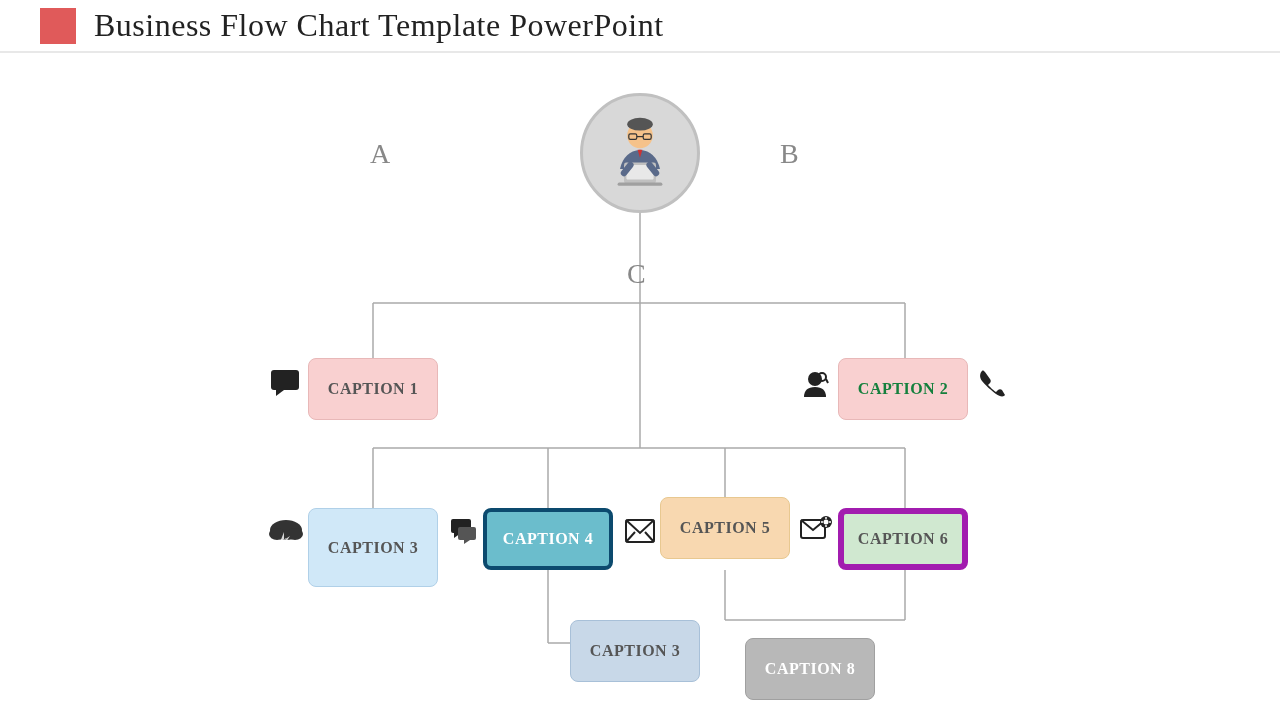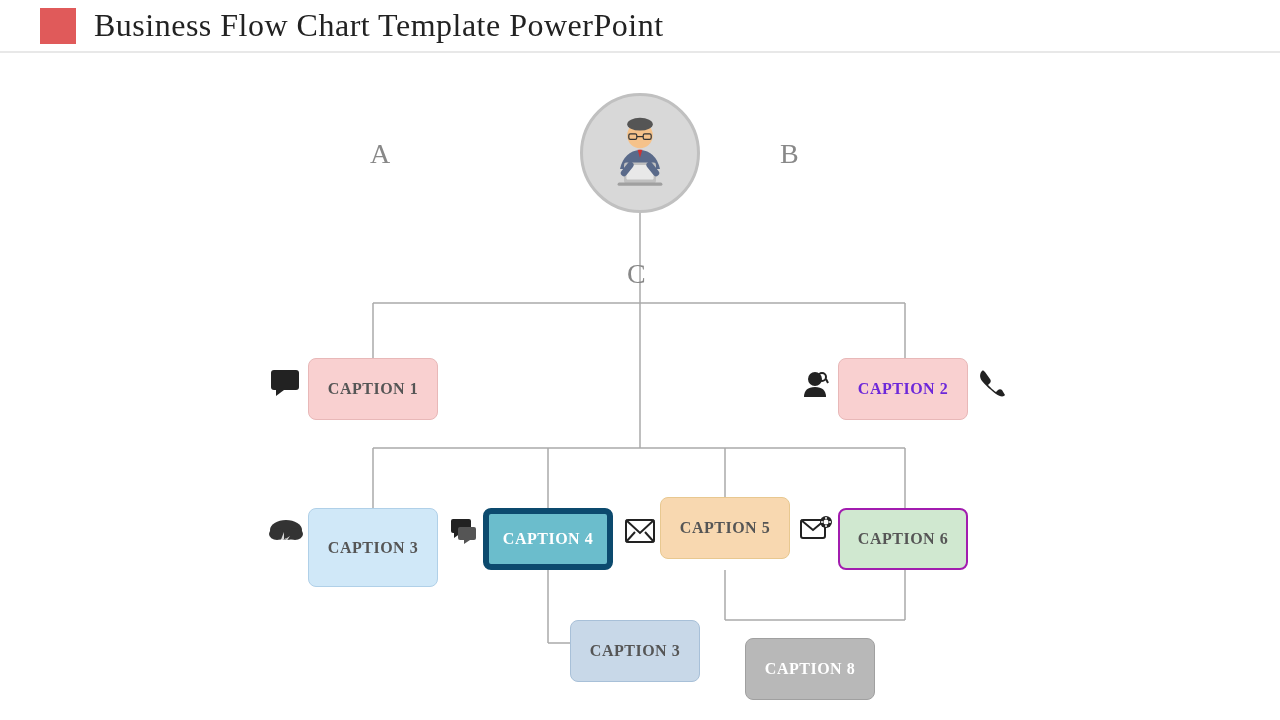--- a/index.html
+++ b/index.html
@@ -114,42 +114,42 @@
     }
 
     
     .caption-2 {
       top: 305px;
       left: 838px;
       width: 130px;
       height: 62px;
       background: #f9d0d0;
       border: 1px solid #e8b8b8;
-      color: #6d28d9;
+      color: #15803d;
     }
 
     
     .caption-3 {
       top: 455px;
       left: 308px;
       width: 130px;
       height: 79px;
       background: #d0e8f8;
       border: 1px solid #b0d0e8;
       color: #555;
     }
 
     
     .caption-4 {
       top: 455px;
       left: 483px;
       width: 130px;
       height: 62px;
       background: #6bbdcc;
-      border: 6px solid #0c4a6e;
+      border: 4px solid #0c4a6e;
       color: #fff;
     }
 
     
     .caption-5 {
       top: 444px;
       left: 660px;
       width: 130px;
       height: 62px;
       background: #f8d8b0;
@@ -157,21 +157,21 @@
       color: #555;
     }
 
     
     .caption-6 {
       top: 455px;
       left: 838px;
       width: 130px;
       height: 62px;
       background: #d0e8d0;
-      border: 2px solid #a21caf;
+      border: 6px solid #a21caf;
       color: #555;
     }
 
     
     .caption-7 {
       top: 567px;
       left: 570px;
       width: 130px;
       height: 62px;
       background: #c8d8e8;

